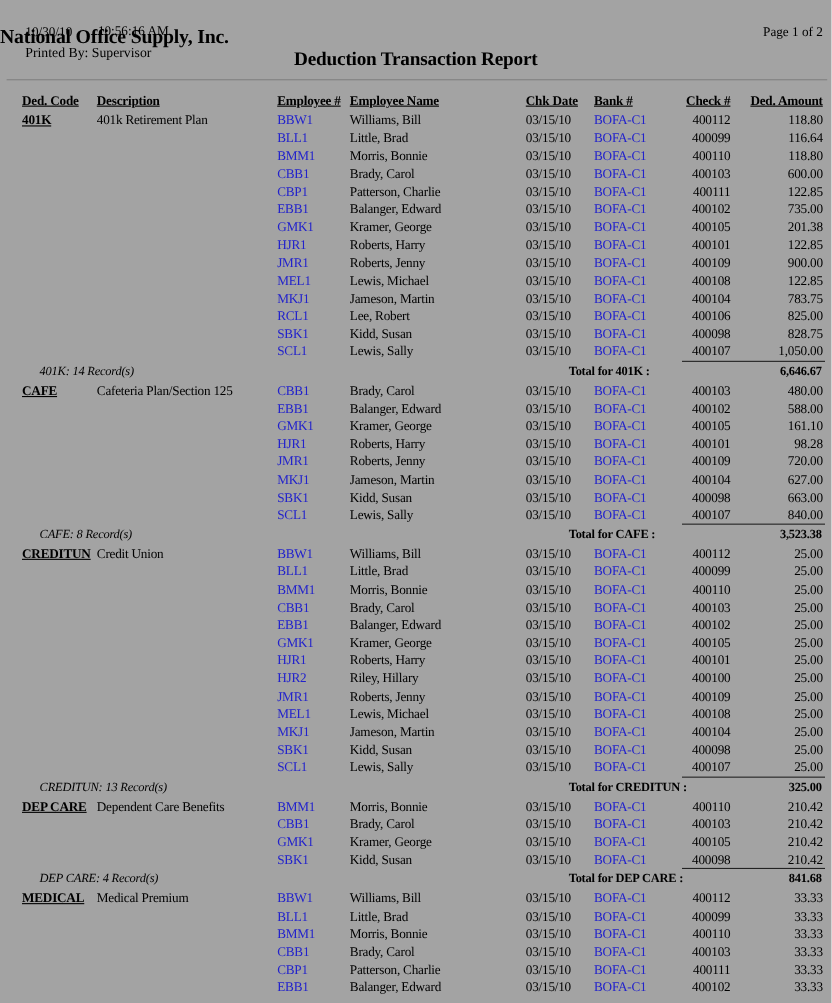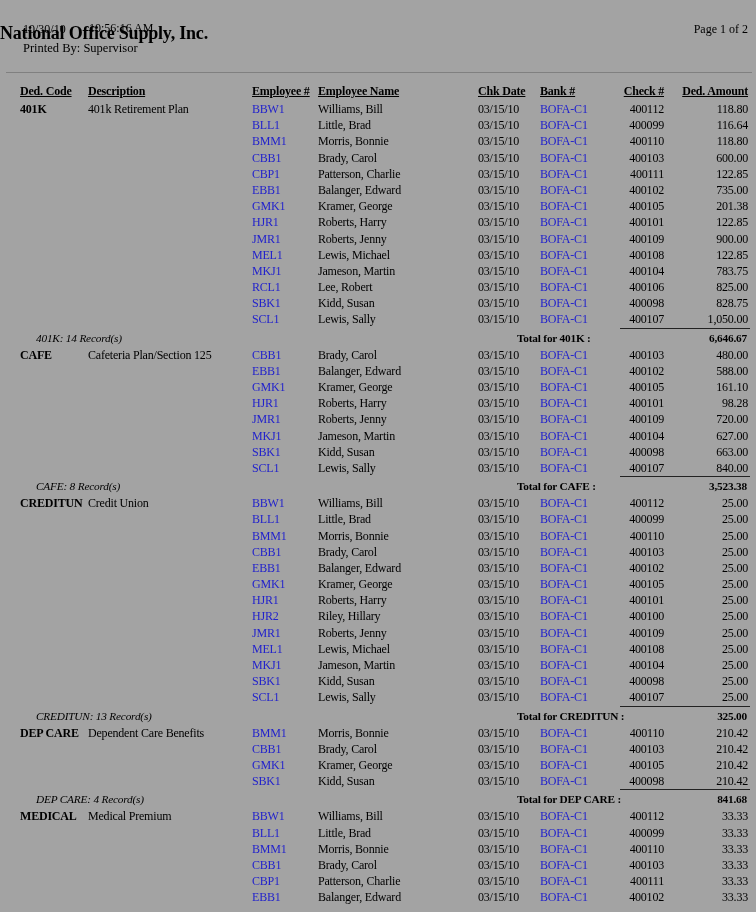--- a/index.html
+++ b/index.html
@@ -23,38 +23,39 @@
   .report-table{position:absolute;left:20px;top:84px;width:728px;letter-spacing:-0.2px;}
   .grid-row{
     display:grid;
     grid-template-columns:68px 164px 66px 160px 62px 78px 46px 84px;
     height:16.2px;line-height:16.2px;font-size:12px;
   }
   .grid-row span{overflow:visible;white-space:nowrap;}
   .head-row{height:17px;line-height:15px;font-weight:bold;}
   .head-row span{text-decoration:underline;}
   .c7,.c8{text-align:right;}
-  .code{font-weight:bold;}
+  .code{font-weight:bold;text-decoration:underline;}
   .blue{color:#2222CC;}
   
   .summary-row{position:relative;height:19px;font-size:11.3px;}
   .summary-row .total-rule{position:absolute;left:600px;right:-2px;top:0;border-top:1px solid #222;}
   .summary-row .rec-count{position:absolute;left:16px;top:2px;font-style:italic;line-height:16px;}
   .summary-row .total-label{position:absolute;left:497px;top:2px;font-weight:bold;line-height:16px;white-space:nowrap;text-align:right;}
   .summary-row .total-amount{position:absolute;right:1px;top:2px;font-weight:bold;line-height:16px;}
 </style>
 </head>
 <body>
 
 <div class="page">
 
   <div class="hdr-date">10/30/10</div>
   <div class="hdr-time">10:56:16 AM</div>
   <div class="hdr-printedby">Printed By: Supervisor</div>
   <div class="hdr-company">National Office Supply, Inc.</div>
+  <div class="hdr-title">Deduction Transaction Report</div>
   <div class="hdr-page">Page 1 of 2</div>
   <div class="hdr-rule"></div>
 
   <div class="report-table">
     <div class="grid-row head-row">
       <span class="c1">Ded. Code</span>
       <span class="c2">Description</span>
       <span class="c3">Employee #</span>
       <span class="c4">Employee Name</span>
       <span class="c5">Chk Date</span>

